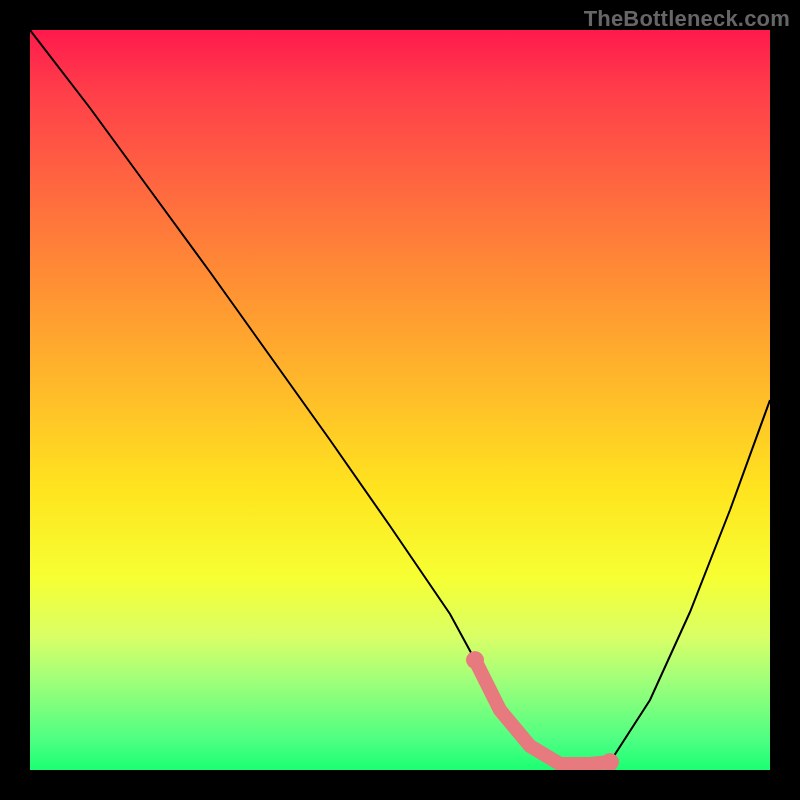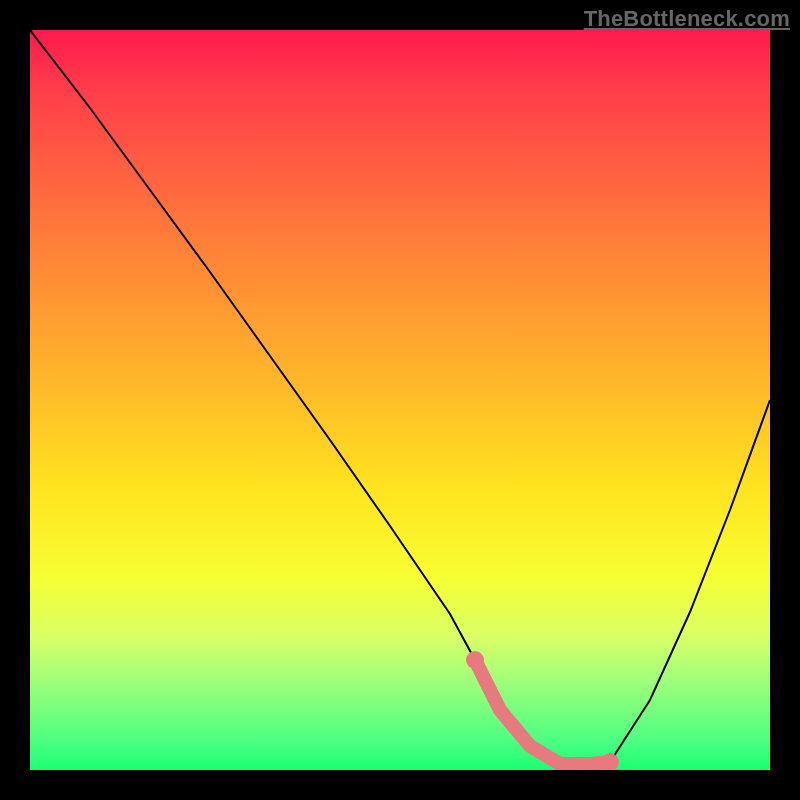--- a/index.html
+++ b/index.html
@@ -8,21 +8,20 @@
   .watermark {
     position: absolute;
     top: 6px; right: 10px;
     color: #666;
     font-family: Arial, Helvetica, sans-serif;
     font-size: 22px;
     font-weight: 600;
     letter-spacing: 0.2px;
     z-index: 5;
     user-select: none;
-    text-decoration: underline;
   }
   .plot-frame {
     position: absolute;
     left: 30px; top: 30px;
     width: 740px; height: 740px;
     background: linear-gradient(
       to bottom,
       #ff1a4d 0%,
       #ff3d4a 8%,
       #ff6a3f 22%,

